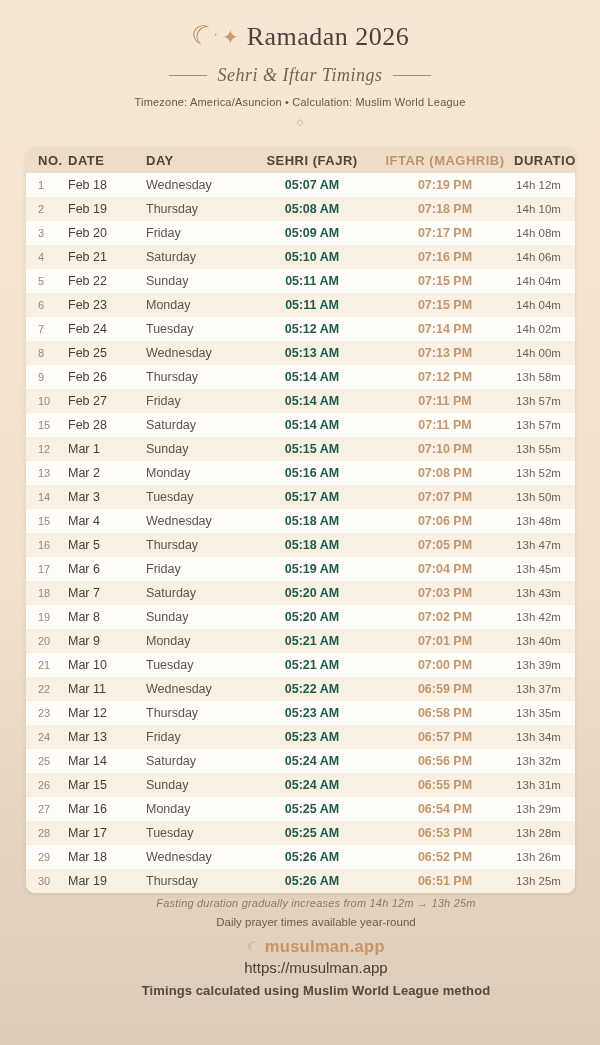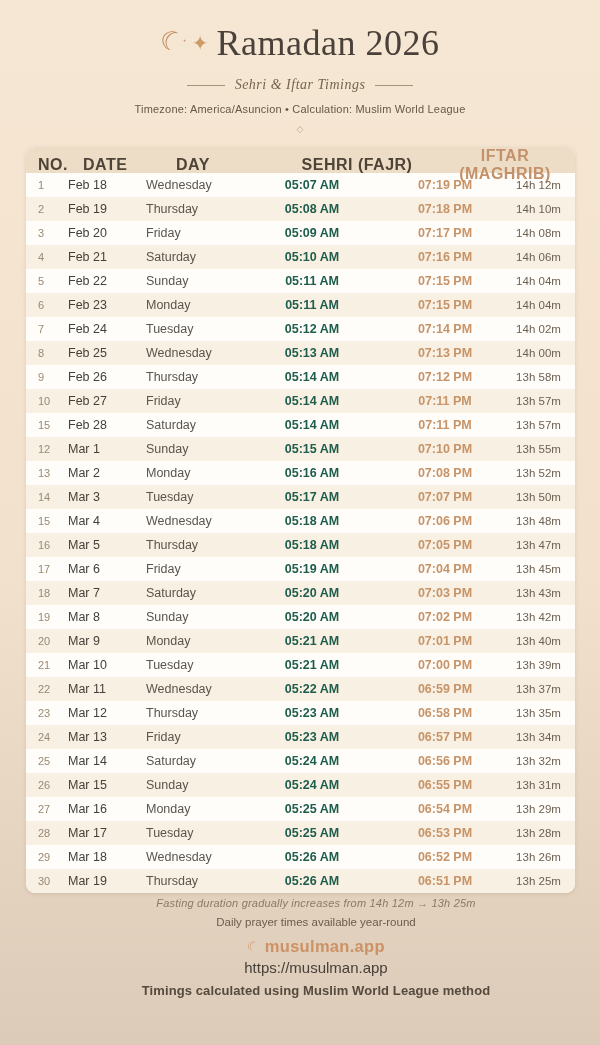--- a/index.html
+++ b/index.html
@@ -22,55 +22,54 @@
     font-size: 26px; color: #c18a5b; line-height: 1;
     transform: rotate(25deg); display: inline-block; position: relative; top: -2px;
   }
   .icon-crescent .tiny-star {
     position: absolute; font-size: 9px; right: -3px; top: 5px;
     transform: rotate(-25deg); color: #c18a5b;
   }
   .icon-sparkle { font-size: 20px; color: #cd9a68; line-height: 1; }
   h1.title {
     font-family: "Liberation Serif", serif;
-    font-size: 36px; font-weight: normal; color: #49413a; letter-spacing: 0.5px;
+    font-size: 26px; font-weight: normal; color: #49413a; letter-spacing: 0.5px;
   }
   h2.location {
     font-family: "Liberation Serif", serif;
     font-size: 17px; font-weight: bold; color: #4a4239; margin-top: 1px;
   }
   .subtitle-line {
     display: flex; align-items: center; justify-content: center; gap: 10px;
     margin-top: 13px;
   }
   .subtitle-line .rule { width: 38px; height: 1px; background: #a6937c; }
   .subtitle-text {
     font-family: "Liberation Serif", serif;
-    font-style: italic; font-size: 14px; color: #75654f; letter-spacing: 0.5px;
+    font-style: italic; font-size: 18px; color: #75654f; letter-spacing: 0.5px;
   }
   .meta-line { margin-top: 10px; font-size: 11px; color: #665747; letter-spacing: 0.2px; }
   .ornament { margin-top: 9px; font-size: 9px; color: #bfab92; }
 
   
   .card {
     position: absolute; left: 26px; top: 147px; width: 549px;
     background: #fffdfa; border-radius: 9px; overflow: hidden;
     box-shadow: 0 1px 4px rgba(120,95,65,0.18);
   }
   .thead, .trow {
     display: grid;
     grid-template-columns: 30px 78px 102px 128px 138px 1fr;
     align-items: center;
     padding: 0 12px;
   }
   .thead {
     height: 26px; background: #eeddc6;
-    font-size: 16px; font-weight: bold; letter-spacing: 0.5px;
+    font-size: 13px; font-weight: bold; letter-spacing: 0.5px;
     color: #4e4337;
-    gap: 15px;
   }
   .thead .c-sehri, .thead .c-iftar, .thead .c-dur { text-align: center; }
   .thead .c-iftar { color: #c3916a; }
   .trow { height: 24px; font-size: 12.5px; }
   .trow.even { background: #f8f0e3; }
   .cell.c-no { font-size: 11px; color: #9b8972; }
   .cell.c-date { color: #45403a; }
   .cell.c-day { color: #5a544c; }
   .cell.c-sehri { text-align: center; font-weight: bold; color: #1e5c4c; font-size: 12.5px; }
   .cell.c-iftar { text-align: center; font-weight: bold; color: #c79367; font-size: 12.5px; }

